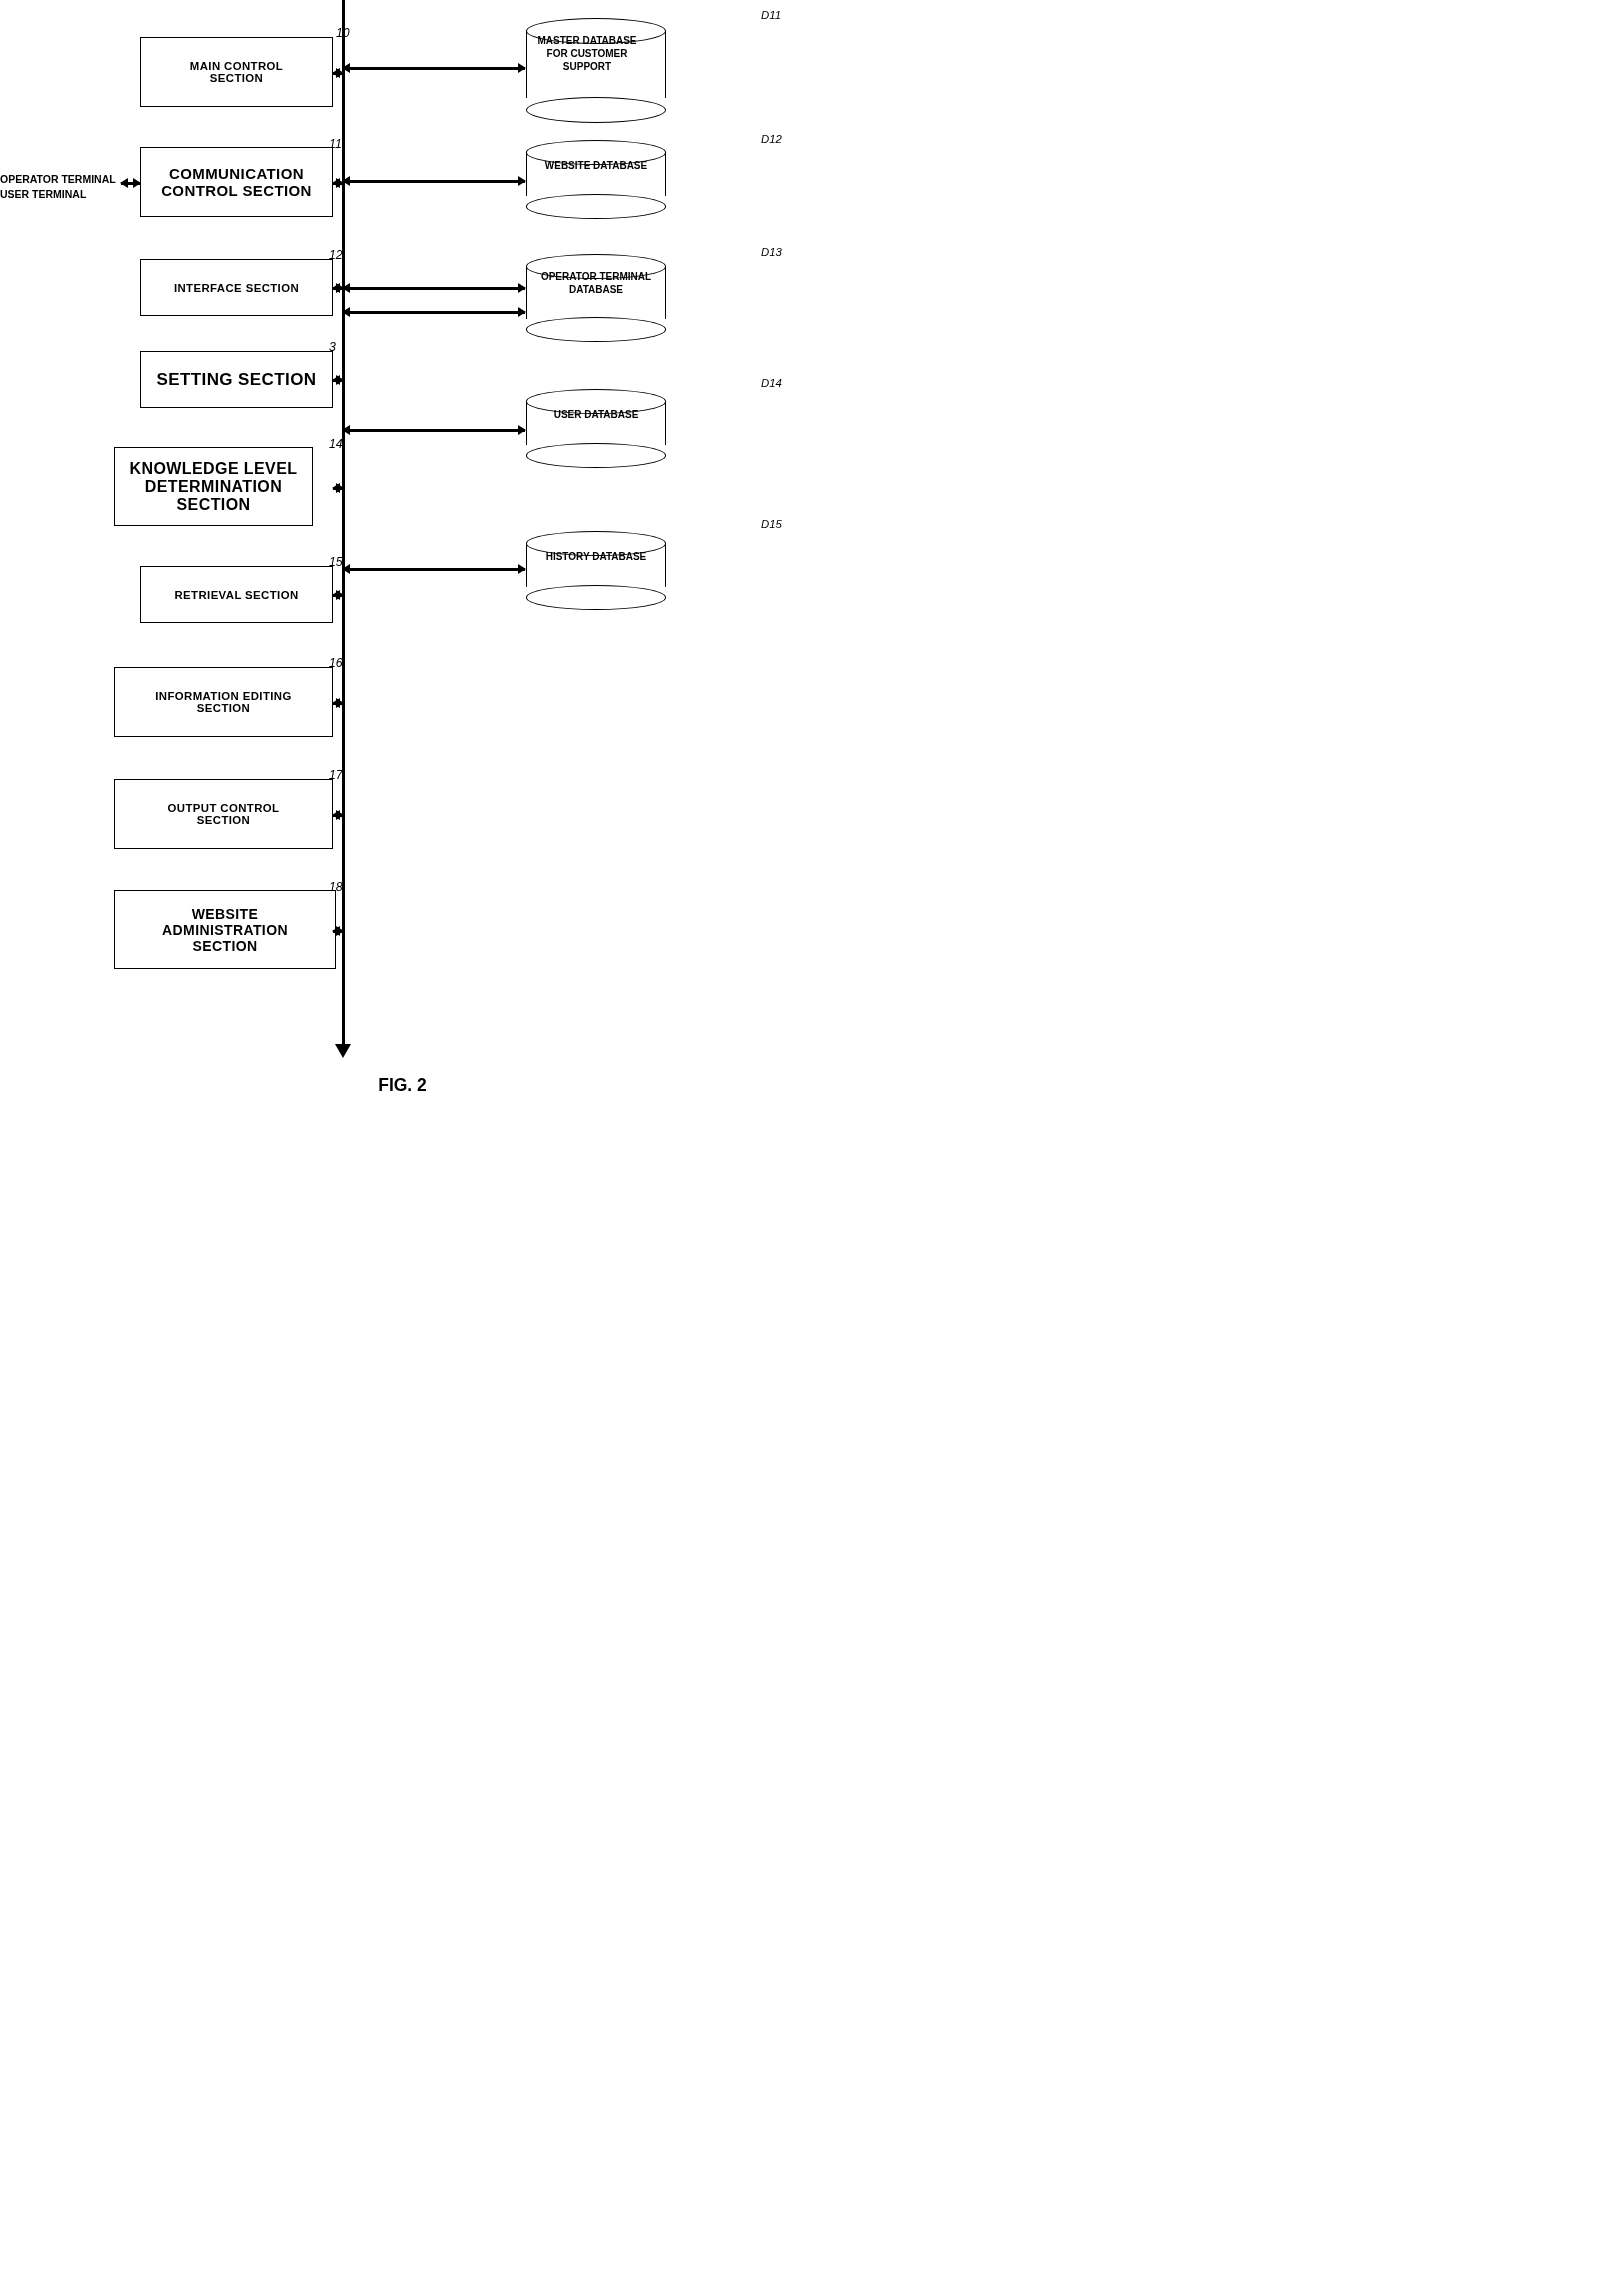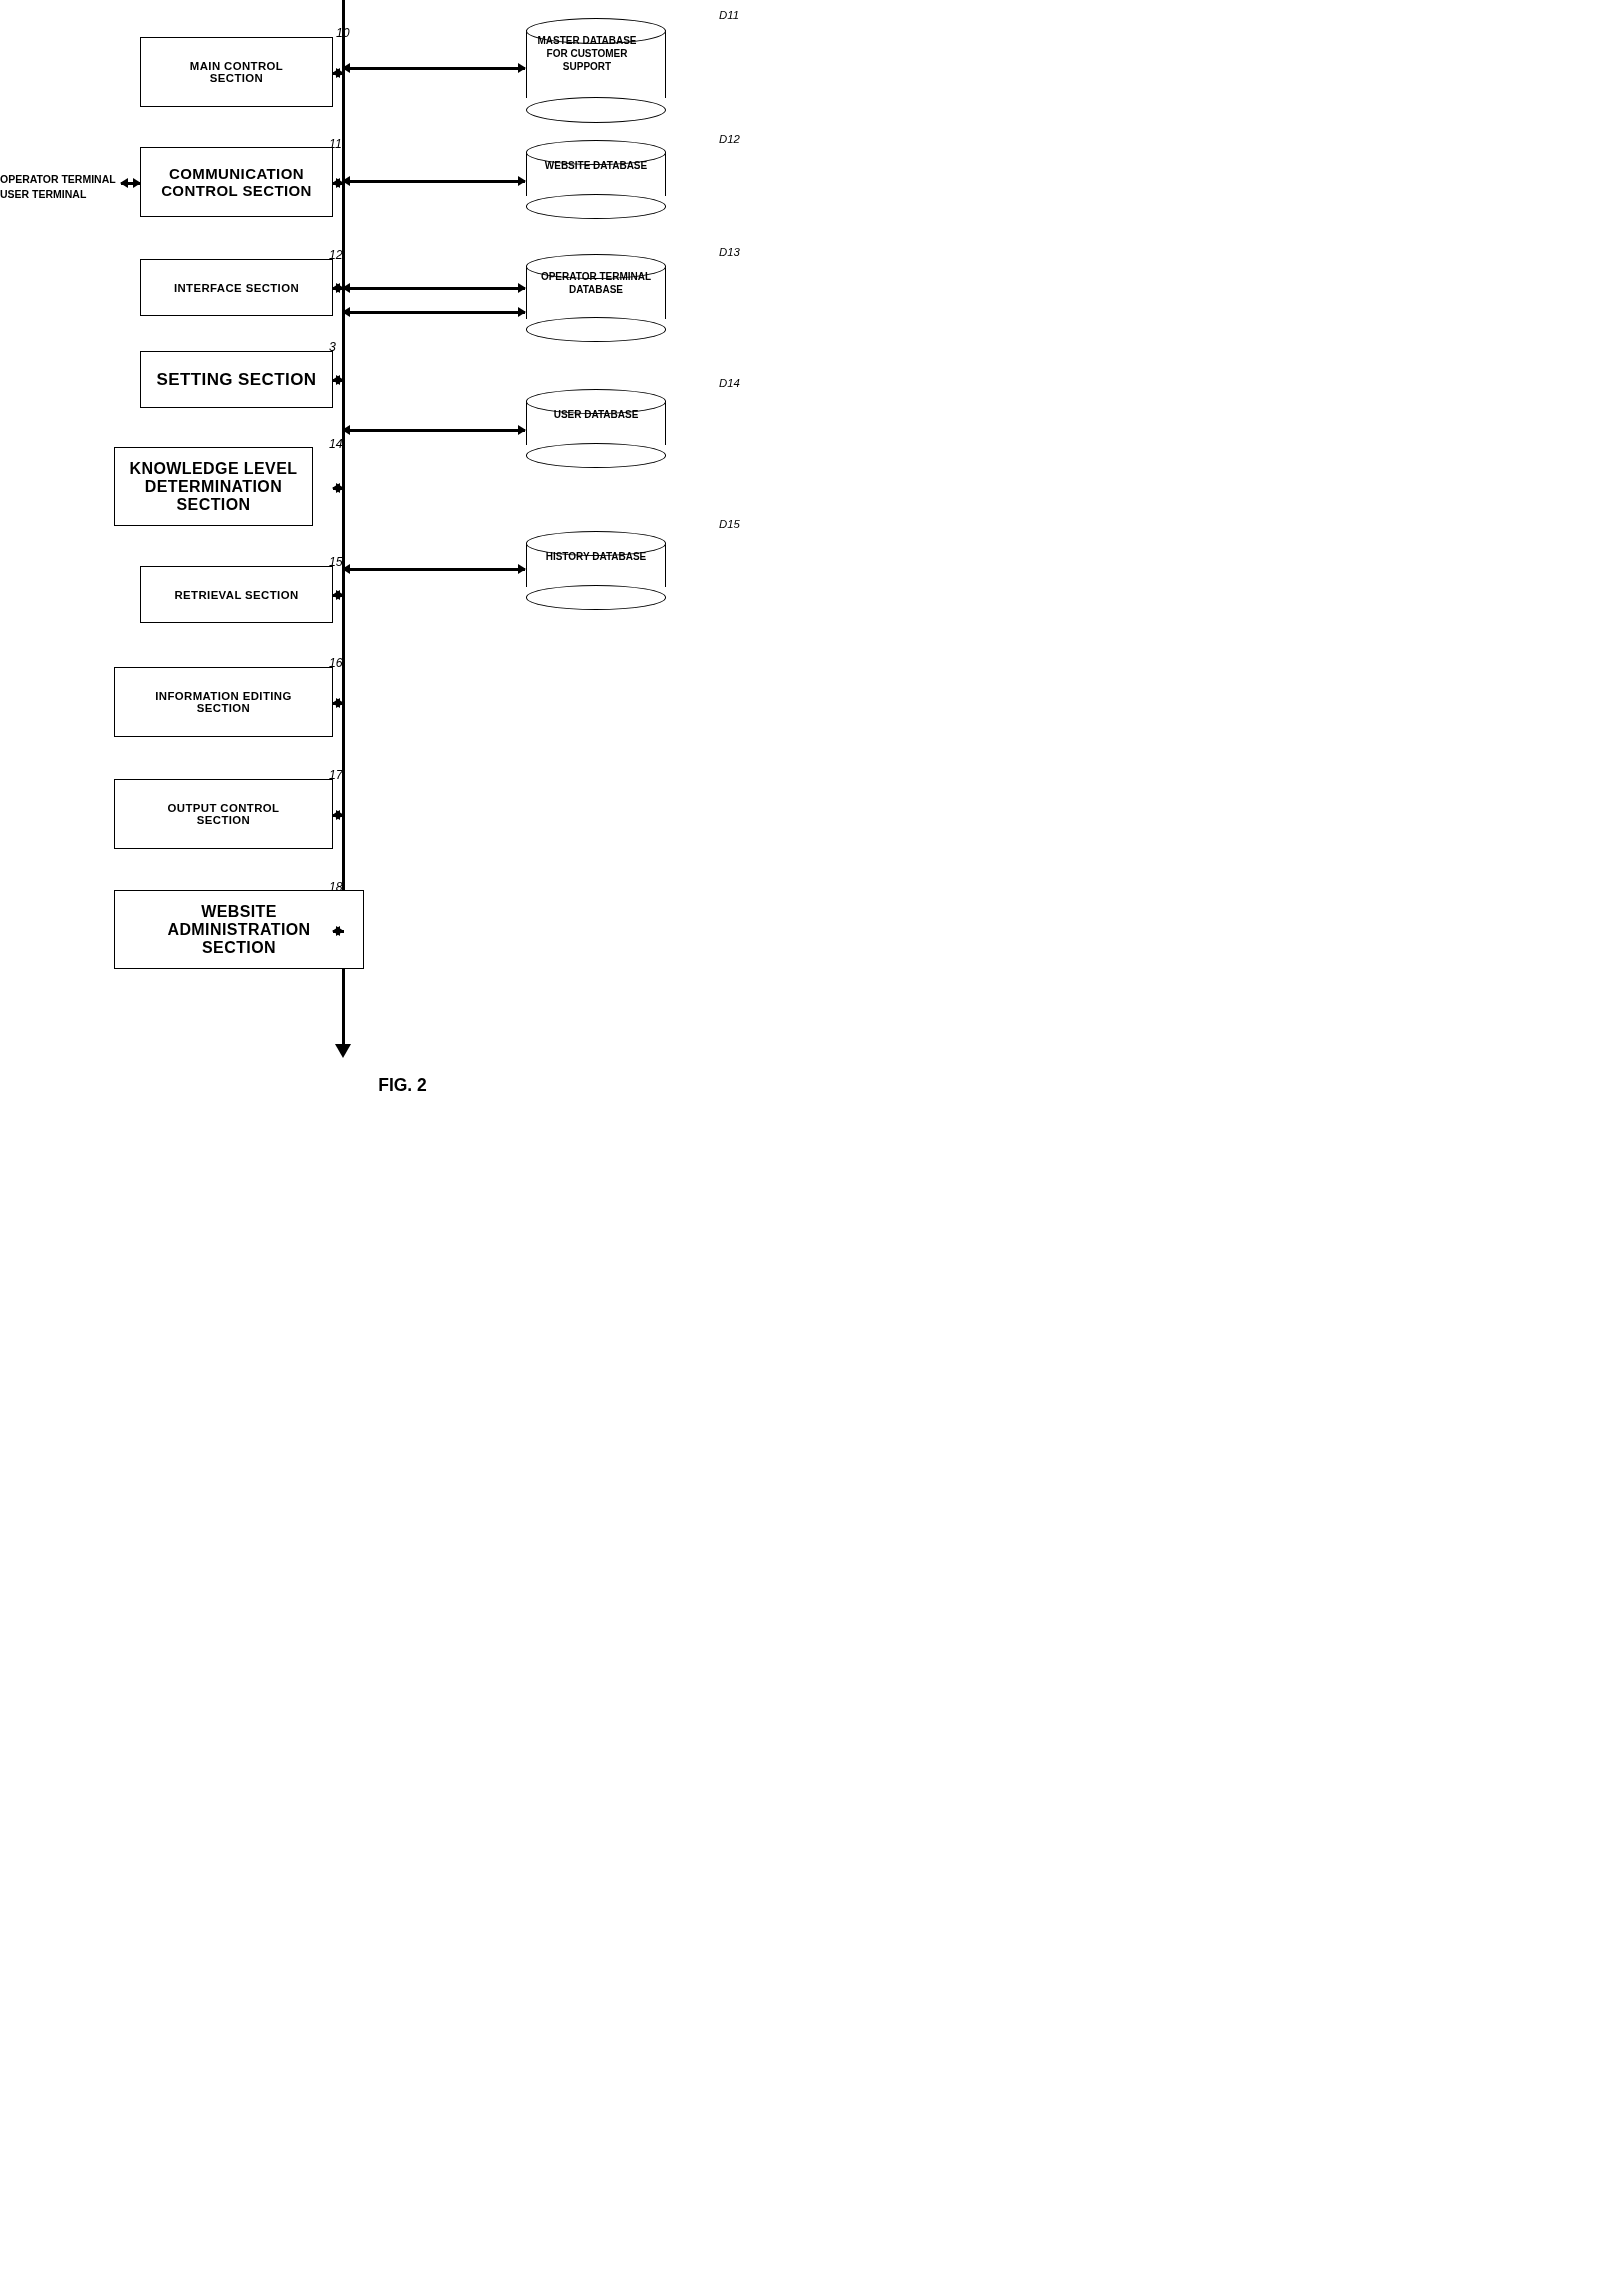--- a/index.html
+++ b/index.html
@@ -81,20 +81,21 @@
     .label-number {
       position: absolute;
       font-size: 12.3px;
       font-weight: normal;
       font-style: italic;
     }
     .db-number {
       position: absolute;
       font-size: 11.4px;
       font-style: italic;
+      margin-left: 42px;
     }
     .fig-label {
       position: absolute;
       bottom: 8.8px;
       left: 50%;
       transform: translateX(-50%);
       font-size: 17.5px;
       font-weight: bold;
     }
     
@@ -231,21 +232,21 @@
 
   <div class="arrow-h" style="left:333px; top:702px; width:10.5px;"></div>
 
   <div class="section-box" style="left:114px; top:779px; width:219px; height:70px; font-size:11.4px;">
     <span>OUTPUT CONTROL<br>SECTION</span>
   </div>
   <div class="label-number" style="left:329px; top:768px;">17</div>
 
   <div class="arrow-h" style="left:333px; top:814px; width:10.5px;"></div>
 
-  <div class="section-box" style="left:114px; top:890px; width:250px; height:79px; font-size:16px;">
+  <div class="section-box" style="left:114px; top:890px; width:222px; height:79px; font-size:14px;">
     <span>WEBSITE<br>ADMINISTRATION<br>SECTION</span>
   </div>
   <div class="label-number" style="left:329px; top:880px;">18</div>
 
   <div class="arrow-h" style="left:333px; top:930px; width:10.5px;"></div>
 
   <div class="fig-label" style="bottom:0; position:absolute; left:50%; transform:translateX(-50%); bottom: 8.8px;">
     <span>FIG. 2</span>
   </div>
 

